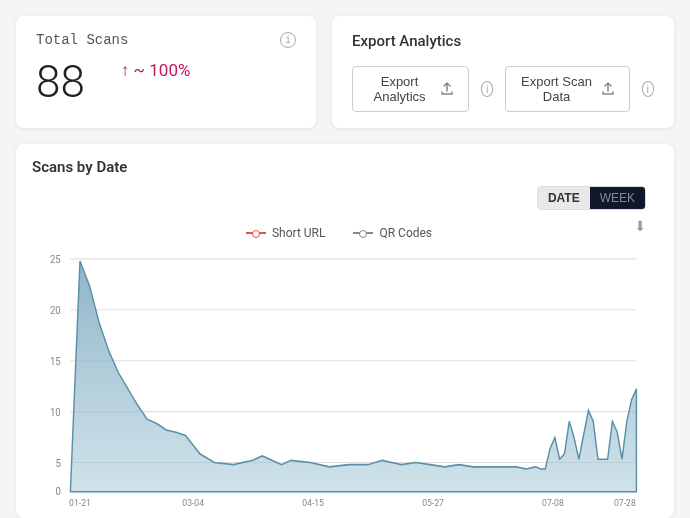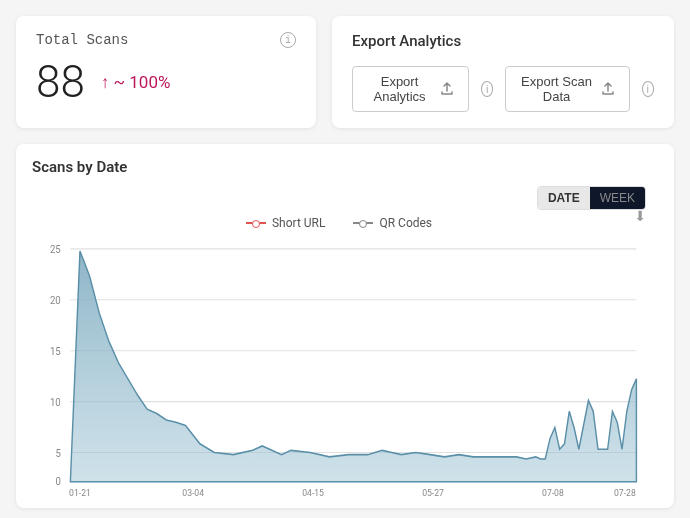--- a/index.html
+++ b/index.html
@@ -46,22 +46,22 @@
       border: 1.5px solid #aaa;
       color: #aaa;
       font-size: 10px;
       display: flex;
       align-items: center;
       justify-content: center;
       cursor: pointer;
     }
     .scan-count-row {
       display: flex;
-      align-items: center;
-      gap: 16px;
+      align-items: flex-start;
+      gap: 36px;
       margin-top: 12px;
     }
     .scan-count {
       font-size: 44px;
       font-weight: 300;
       color: #222;
       line-height: 1;
     }
     .scan-change {
       font-size: 17px;
@@ -116,21 +116,21 @@
     }
     .section-title {
       font-size: 15px;
       font-weight: 600;
       color: #333;
     }
     .chart-controls {
       display: flex;
       align-items: flex-start;
       justify-content: flex-end;
-      margin-bottom: 6px;
+      margin-bottom: 16px;
       gap: 0;
     }
     .date-toggle {
       display: flex;
       border: 1px solid #ddd;
       border-radius: 4px;
       overflow: hidden;
     }
     .toggle-btn {
       padding: 4px 10px;

